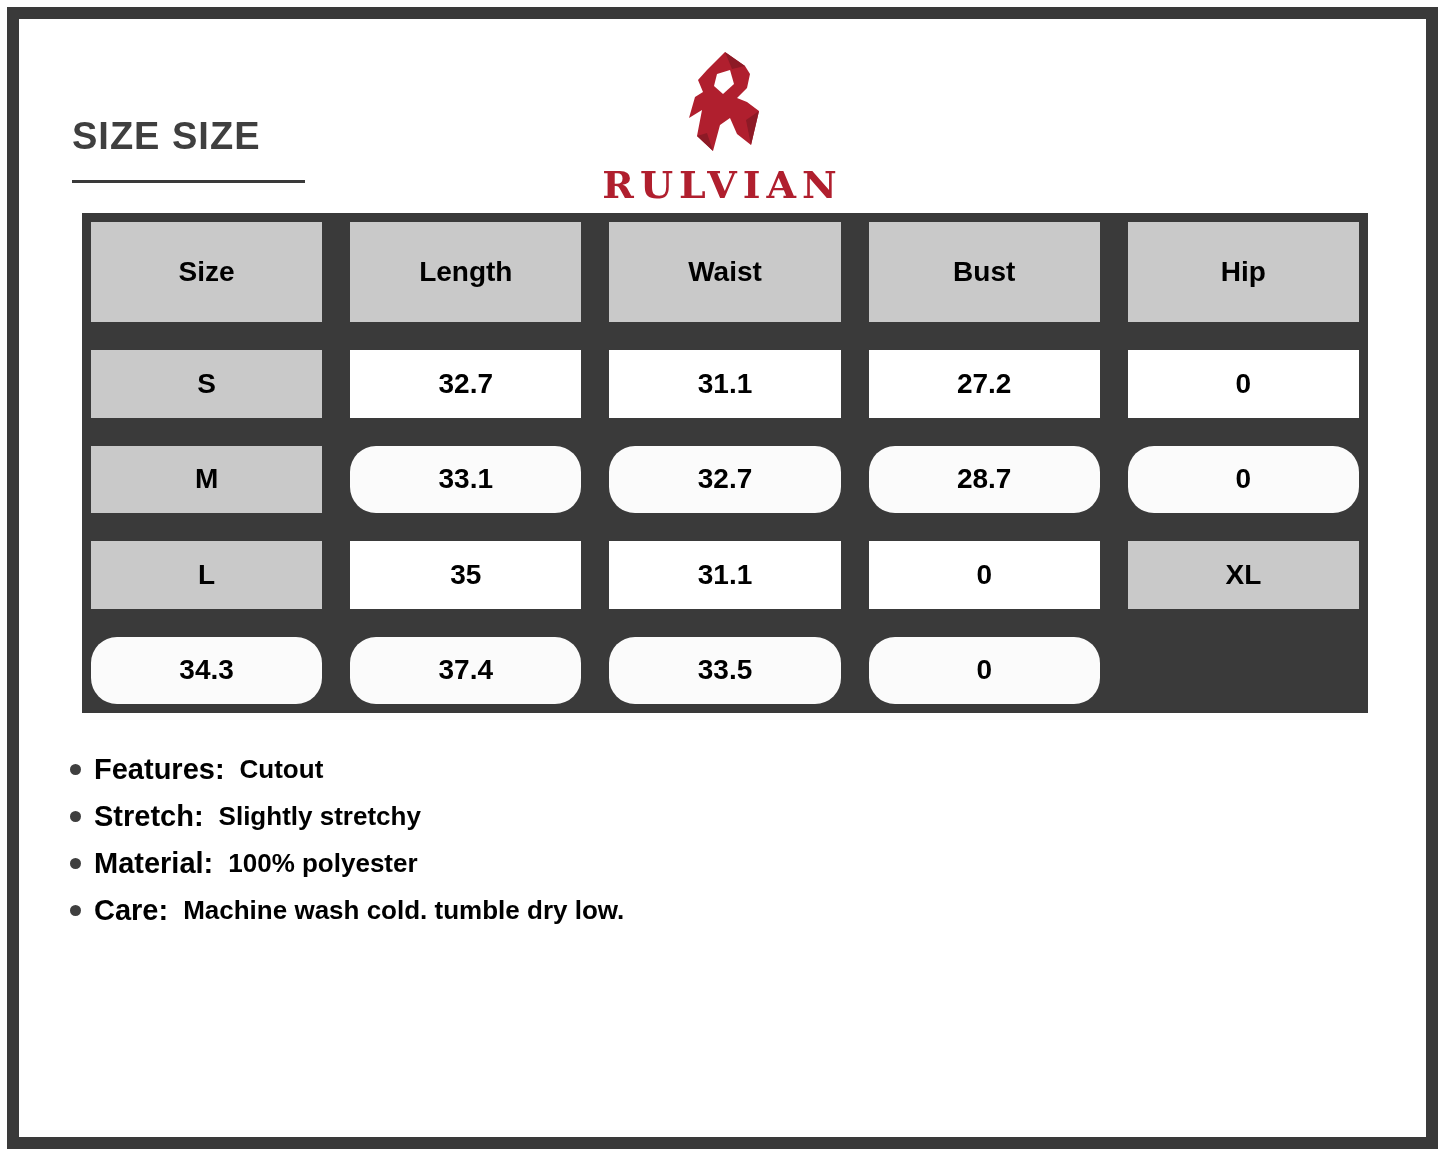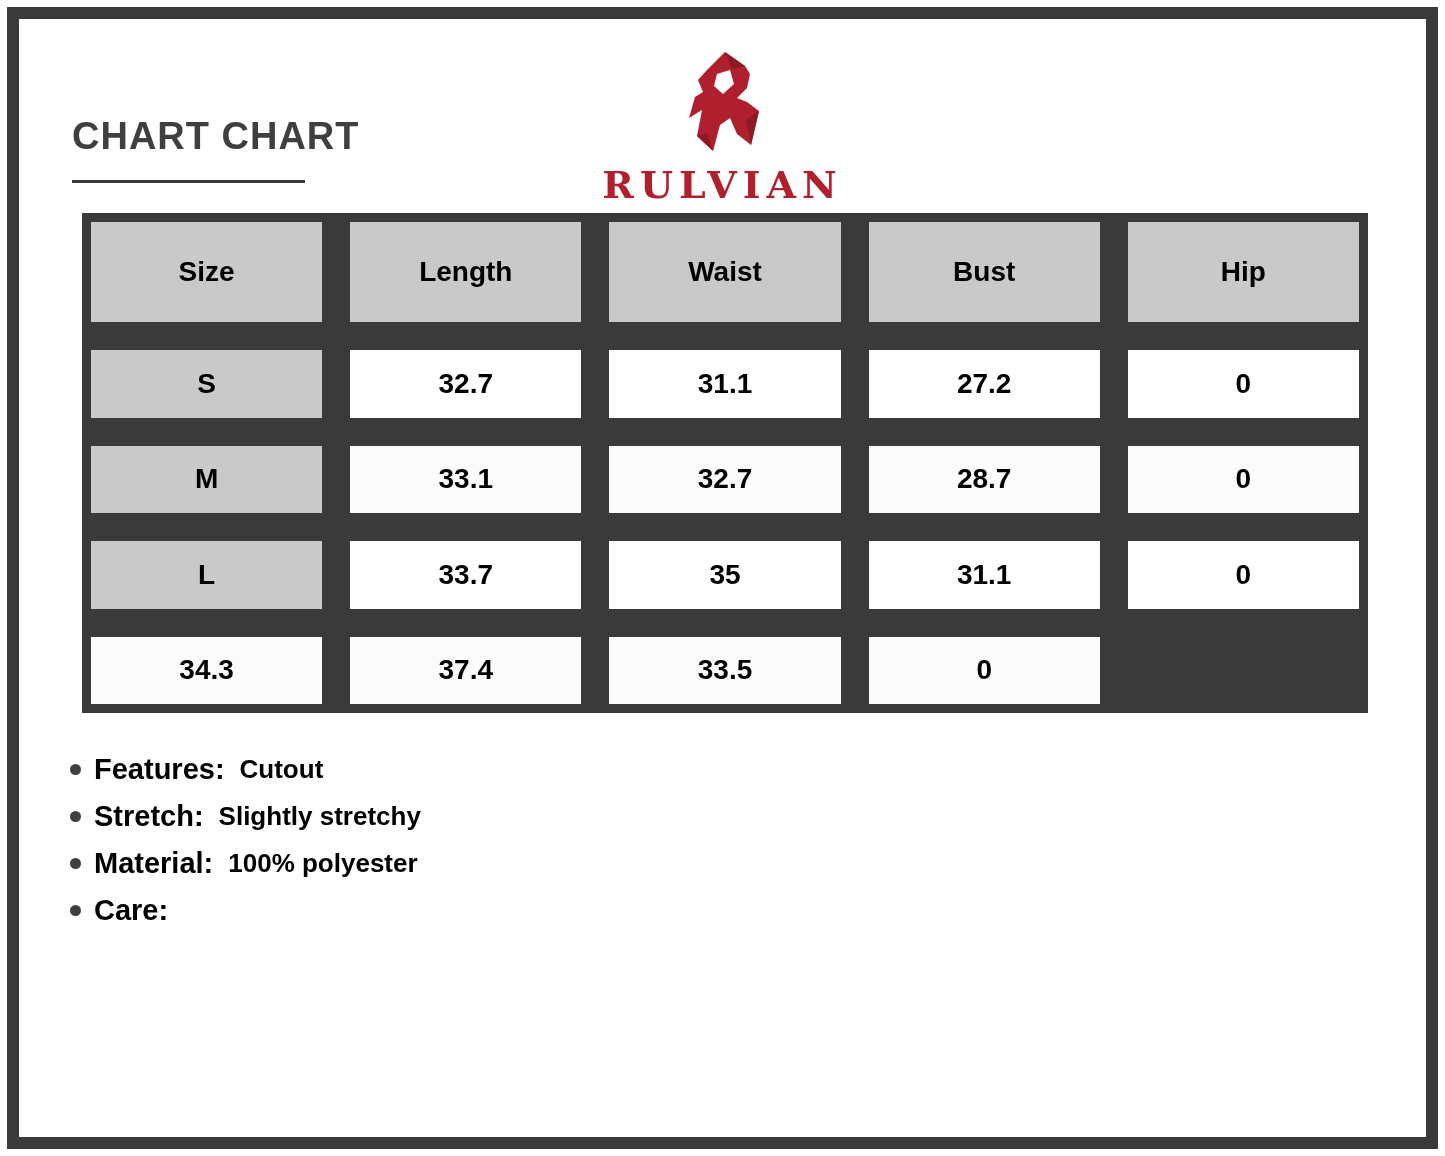--- a/index.html
+++ b/index.html
@@ -54,21 +54,21 @@
     grid-template-rows:100px repeat(4,1fr);
     gap:28px;
     padding:9px;
   }
   .cell{
     display:flex;align-items:center;justify-content:center;
     background:#ffffff;
     font-size:28px;font-weight:bold;color:var(--text_black);
   }
   .cell.gray{background:var(--header_gray);}
-  .cell.tint{background:#fbfbfb;}
+  .cell.tint{background:#fbfbfb;border-radius:26px;}
   
   .details{
     position:absolute;left:70px;top:752px;list-style:none;
   }
   .details li{
     display:flex;align-items:center;
     height:34px;margin-bottom:13px;
   }
   .dot{
     width:11px;height:11px;border-radius:50%;
@@ -77,21 +77,21 @@
   }
   .lbl{font-size:29px;font-weight:bold;margin-right:15px;white-space:nowrap;}
   .val{font-size:26px;font-weight:bold;white-space:nowrap;}
 </style>
 </head>
 <body>
 
 <div class="frame"></div>
 
 <div class="title-wrap">
-  <div class="page-title">CHART CHART</div>
+  <div class="page-title">SIZE SIZE</div>
   <div class="title-underline"></div>
 </div>
 
 <div class="brand">
   <svg width="100" height="110" viewBox="0 0 100 110" aria-hidden="true">
     <path fill="var(--brand_red)" d="
       M 34,22 L 52,4 L 72,18 L 77,26 L 74,40 L 64,50
       L 74,54 L 86,63 L 78,97 L 64,86 L 57,70
       L 47,77 L 40,103 L 24,88 L 29,62 L 16,70 L 22,49 L 30,44 L 25,32 Z"></path>
     <path fill="var(--brand_red_dark)" d="M 52,4 L 72,18 L 59,21 Z"></path>
@@ -115,25 +115,25 @@
   <div class="cell">27.2</div>
   <div class="cell">0</div>
 
   <div class="cell gray">M</div>
   <div class="cell tint">33.1</div>
   <div class="cell tint">32.7</div>
   <div class="cell tint">28.7</div>
   <div class="cell tint">0</div>
 
   <div class="cell gray">L</div>
-  <div class="cell">33.7</div>
   <div class="cell">35</div>
   <div class="cell">31.1</div>
   <div class="cell">0</div>
 
+  <div class="cell gray">XL</div>
   <div class="cell tint">34.3</div>
   <div class="cell tint">37.4</div>
   <div class="cell tint">33.5</div>
   <div class="cell tint">0</div>
 </div>
 
 <ul class="details">
   <li>
     <span class="dot"></span>
     <span class="lbl">Features:</span>
@@ -145,14 +145,15 @@
     <span class="val">Slightly stretchy</span>
   </li>
   <li>
     <span class="dot"></span>
     <span class="lbl">Material:</span>
     <span class="val">100% polyester</span>
   </li>
   <li>
     <span class="dot"></span>
     <span class="lbl">Care:</span>
+    <span class="val">Machine wash cold. tumble dry low.</span>
   </li>
 </ul>
 
 </body></html>

